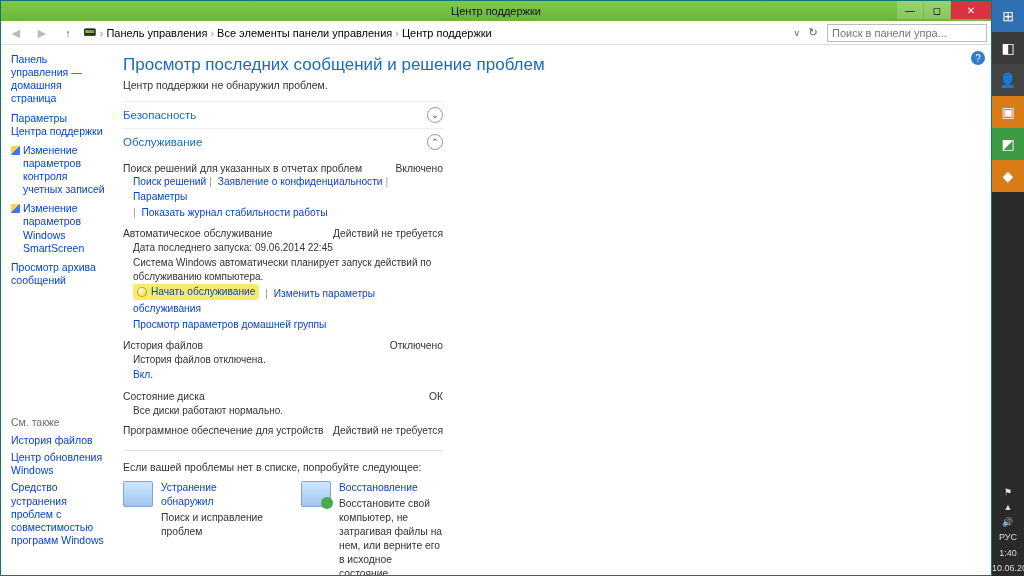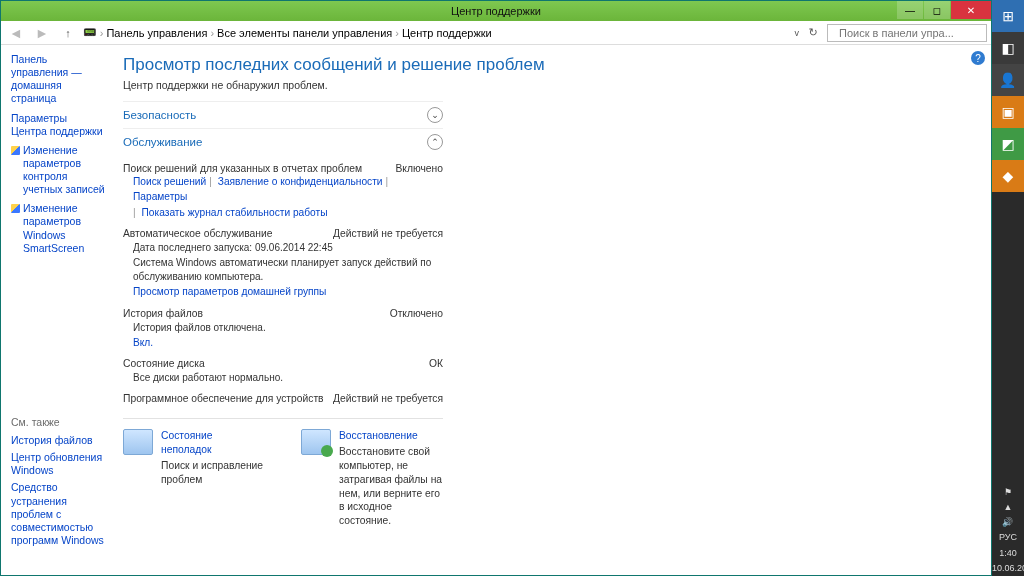--- a/index.html
+++ b/index.html
@@ -12,21 +12,21 @@
 .titlebar .btn { width: 26px; height: 18px; margin: 0 0 0 1px; display:flex; align-items:center; justify-content:center; font-size:10px; color:#000; background: rgba(255,255,255,.2);}
 .titlebar .btn.close { background:#d9333f; color:#fff; width:40px;}
 .navbar { height: 24px; border-bottom:1px solid #ddd; display:flex; align-items:center; font-size:11px; color:#222; padding:0 4px; gap:4px; background:#fff;}
 .navbar .navbtn { width:22px; height:20px; border-radius:3px; display:flex; align-items:center; justify-content:center; color:#999;}
 .navbar .arrow { font-size:14px; color:#bbb;}
 .navbar .uparrow { color:#555;}
 .breadcrumb { flex:1; display:flex; align-items:center; gap:3px; overflow:hidden; white-space:nowrap;}
 .breadcrumb span.sep{color:#999;}
 .breadcrumb span.crumb{color:#000;}
 .navbar .refresh{width:20px; text-align:center; color:#555;}
-.navbar .search{ width:160px; height:18px; border:1px solid #bbb; font-size:11px; padding:1px 11px; color:#888; background:#fff;}
+.navbar .search{ width:160px; height:18px; border:1px solid #bbb; font-size:11px; padding:1px 4px; color:#888; background:#fff;}
 .body { flex:1; display:flex; overflow:hidden; position:relative;}
 .leftpanel { width:110px; padding:8px 6px 8px 10px; font-size:10.5px; color:#0645c8; display:flex; flex-direction:column; gap:6px; }
 .leftpanel .lnk { cursor:pointer; line-height:1.25;}
 .leftpanel .lnk.home { color:#0645c8;}
 .leftpanel .lnk.shielded{position:relative; padding-left:12px;}
 .leftpanel .lnk.shielded::before{content:""; position:absolute; left:0; top:2px; width:9px; height:9px; background:linear-gradient(135deg,#ffd24a 0 50%,#3b78ff 50% 100%); border-radius:1px;}
 .leftpanel .bottom{ position:absolute; bottom:24px; left:10px; width:100px; font-size:10.5px; color:#0645c8;}
 .leftpanel .bottom .hdr{color:#6b6b6b; margin-bottom:6px;}
 .leftpanel .bottom .lnk{display:block; margin-bottom:4px;}
 .main { flex:1; padding:10px 18px 10px 12px; font-size:11px; color:#222; overflow:auto; position:relative;}
@@ -100,20 +100,21 @@
       <div class="refresh">↻</div>
       <input class="search" placeholder="Поиск в панели упра..." style="">
     </div>
 
     <div class="body">
       <div class="leftpanel">
         <span class="lnk home">Панель управления — домашняя страница</span>
         <span class="lnk">Параметры Центра поддержки</span>
         <span class="lnk shielded">Изменение параметров контроля учетных записей</span>
         <span class="lnk shielded">Изменение параметров Windows SmartScreen</span>
+        <span class="lnk">Просмотр архива сообщений</span>
 
         <div class="bottom">
           <div class="hdr">См. также</div>
           <span class="lnk">История файлов</span>
           <span class="lnk">Центр обновления Windows</span>
           <span class="lnk">Средство устранения проблем с совместимостью программ Windows</span>
         </div>
       </div>
 
       <div class="main">
@@ -143,20 +144,28 @@
             <span class="bar" style="padding-left:0">|</span>
             <a class="link">Показать журнал стабильности работы</a>
           </div>
 
           <div class="row">
               <span class="left">Автоматическое обслуживание</span>
               <span class="right">Действий не требуется</span>
             </div>
           <div class="sub">Дата последнего запуска: 09.06.2014 22:45</div>
           <div class="sub">Система Windows автоматически планирует запуск действий по обслуживанию компьютера.</div>
+          <div class="links">
+            <span class="hl">
+                <span class="flag"></span>
+                <a class="link">Начать обслуживание</a>
+              </span>
+            <span class="bar">|</span>
+            <a class="link">Изменить параметры обслуживания</a>
+          </div>
 
           <div class="links"><a class="link">Просмотр параметров домашней группы</a></div>
 
           <div class="row">
               <span class="left">История файлов</span>
               <span class="right">Отключено</span>
             </div>
           <div class="sub">История файлов отключена.</div>
           <div class="links"><a class="link">Вкл.</a></div>
 
@@ -165,24 +174,25 @@
               <span class="right">ОК</span>
             </div>
           <div class="sub">Все диски работают нормально.</div>
 
           <div class="row">
               <span class="left">Программное обеспечение для устройств</span>
               <span class="right">Действий не требуется</span>
             </div>
 
           <div class="divider"></div>
+          <div class="try-other">Если вашей проблемы нет в списке, попробуйте следующее:</div>
           <div class="cards">
             <div class="card">
               <div class="icon"></div>
-              <div class="ct"><a class="ctitle link">Состояние неполадок</a><span>Поиск и исправление проблем</span></div>
+              <div class="ct"><a class="ctitle link">Устранение обнаружил</a><span>Поиск и исправление проблем</span></div>
             </div>
             <div class="card">
               <div class="icon repair"></div>
               <div class="ct"><a class="ctitle link">Восстановление</a><span>Восстановите свой компьютер, не затрагивая файлы на нем, или верните его в исходное состояние.</span></div>
             </div>
           </div>
         </div>
       </div>
     </div>
   </div>

